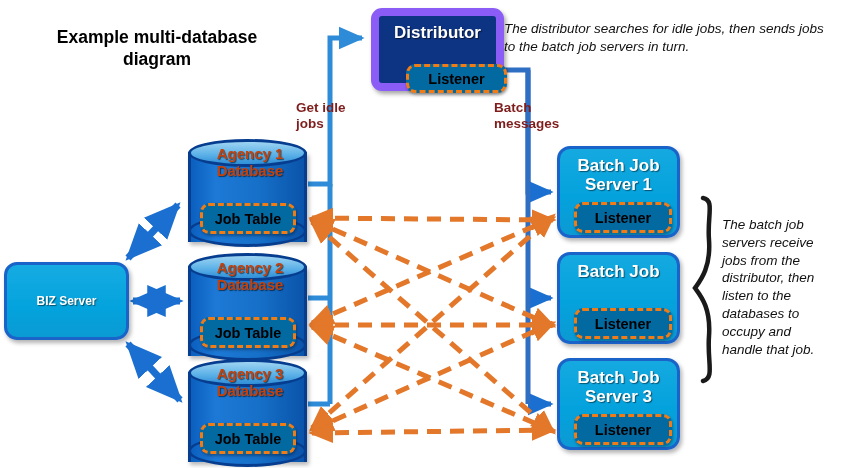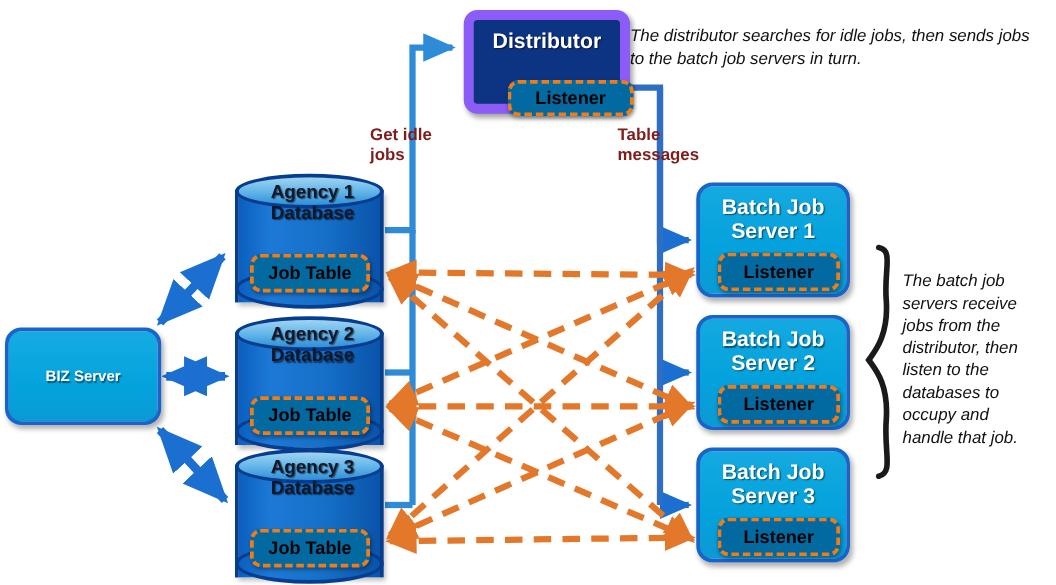--- a/index.html
+++ b/index.html
@@ -80,21 +80,21 @@
     background:linear-gradient(90deg,#0b5fbe 0%,#1d79d6 22%,#1670c8 60%,#0a54aa 100%);
     border:3px solid #073d8f;border-radius:50%/50%;
   }
   .db-top{
     position:absolute;left:0;top:0;width:119px;height:28px;box-sizing:border-box;
     background:linear-gradient(180deg,#9ed4f2 0%,#5fb3e8 55%,#2f8fd8 100%);
     border:3px solid #073d8f;border-radius:50%/50%;
   }
   .db-title{
     position:absolute;left:0;top:6px;width:124px;text-align:center;z-index:4;
-    color:#0f172a;font-size:15px;font-weight:bold;line-height:1.14;
+    color:#c2410c;font-size:15px;font-weight:bold;line-height:1.14;
     text-shadow:1px 1px 1px rgba(0,0,0,.55);
   }
   .db-pill{left:12px;top:64px;width:96px;height:31px;z-index:5;}
 
   
   .bus-label{
     position:absolute;text-align:left;color:#7f1d1d;
     font-size:13.5px;font-weight:bold;line-height:1.2;
   }
   #lbl-get{left:296px;top:100px;width:66px;}
@@ -158,20 +158,24 @@
 
       <line x1="312" y1="428" x2="553" y2="216"></line>
       <line x1="312" y1="430" x2="553" y2="323"></line>
       <line x1="312" y1="433" x2="553" y2="430"></line>
     </g>
 
     <path d="M703,198 C715,200 707,216 709,240 C711,268 700,281 695,288
              C700,295 711,307 709,336 C707,362 715,378 703,381" stroke="#1a1a1a" stroke-width="4.5" fill="none" stroke-linecap="round"></path>
   </svg>
 
+  <div class="title">
+    <div>Example multi-database</div>
+    <div>diagram</div>
+  </div>
 
   <div class="node distributor">
     <div class="dist-title">Distributor</div>
     <div class="pill dist-pill">Listener</div>
   </div>
 
   <div class="node biz">
     <span class="biz-label">BIZ Server</span>
   </div>
 
@@ -212,38 +216,37 @@
     <div class="srv-title">
       <div>Batch Job</div>
       <div>Server 1</div>
     </div>
     <div class="pill srv-pill">Listener</div>
   </div>
 
   <div class="node srv" id="srv2">
     <div class="srv-title">
       <div>Batch Job</div>
-      <div>Server 2</div>
     </div>
     <div class="pill srv-pill">Listener</div>
   </div>
 
   <div class="node srv" id="srv3">
     <div class="srv-title">
       <div>Batch Job</div>
       <div>Server 3</div>
     </div>
     <div class="pill srv-pill">Listener</div>
   </div>
 
   <div class="bus-label" id="lbl-get">
     <div>Get idle</div>
     <div>jobs</div>
   </div>
   <div class="bus-label" id="lbl-send">
-    <div>Table</div>
+    <div>Batch</div>
     <div>messages</div>
   </div>
 
   <div class="caption" id="cap-top">The distributor searches for idle jobs, then sends jobs to the batch job servers in turn.</div>
   <div class="caption" id="cap-right">The batch job servers receive jobs from the distributor, then listen to the databases to occupy and handle that job.</div>
 
 </div>
 
 </body></html>

